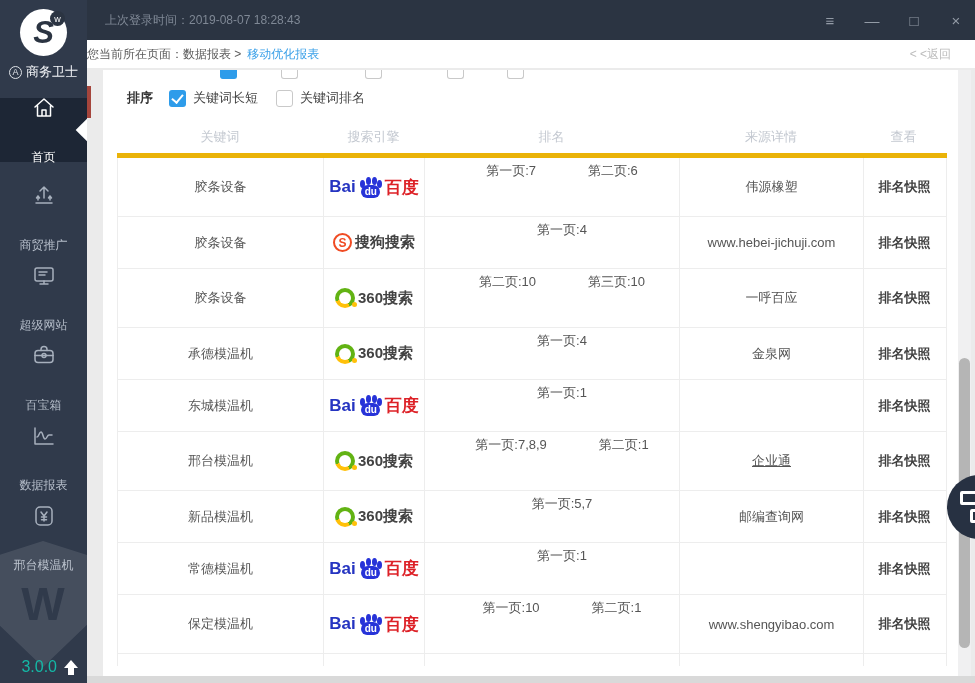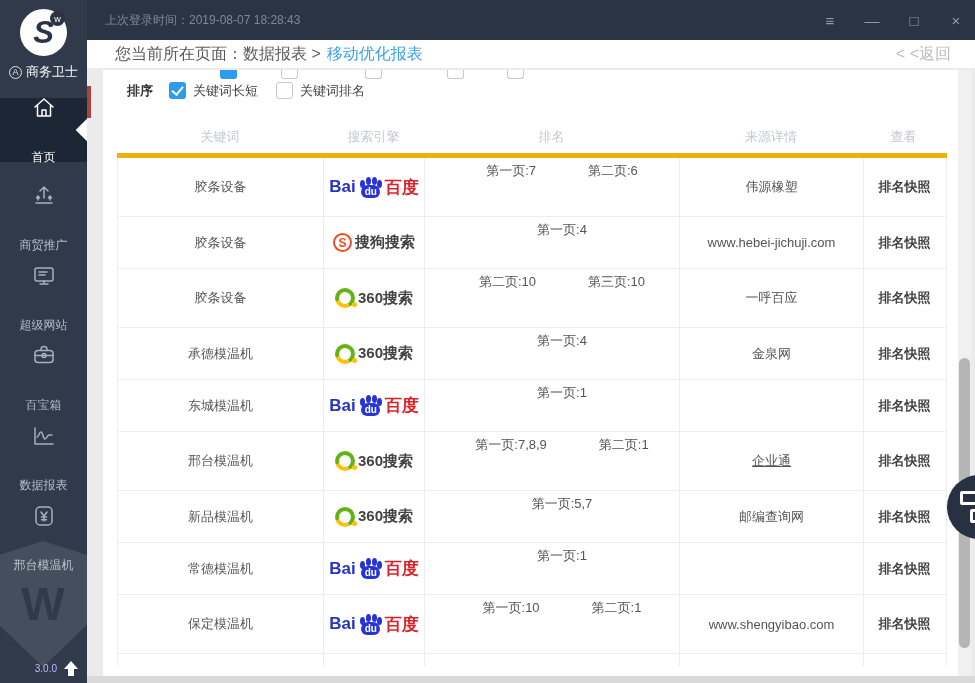--- a/index.html
+++ b/index.html
@@ -38,47 +38,47 @@
   .side-item.active .lbl { color:#fff; }
   .side-item.active svg { stroke:#fff; }
   .side-item.active::after { content:''; position:absolute; right:-8px; top:50%; margin-top:-8px;
                width:16px; height:16px; background:#fff; transform:rotate(45deg); }
   .watermark { position:absolute; bottom:16px; left:-16px; width:118px; height:126px; opacity:.10; }
   .wm-shield { width:100%; height:100%; background:#fff;
                clip-path:polygon(50% 0%,100% 15%,100% 55%,50% 100%,0% 55%,0% 15%);
                display:flex; align-items:center; justify-content:center; }
   .wm-w { color:#303a4b; font-size:46px; font-weight:bold; }
   .version-row { position:absolute; bottom:7px; right:9px; display:flex; align-items:center; gap:7px; z-index:2; }
-  .version { color:#c4b5fd; font-size:10px; }
+  .version { color:#14b8a6; font-size:16px; }
   .up-arrow { display:flex; flex-direction:column; align-items:center; cursor:pointer; }
   .up-arrow .tri { width:0; height:0; border-left:7px solid transparent; border-right:7px solid transparent;
                    border-bottom:8px solid #fff; }
   .up-arrow .stem { width:6px; height:7px; background:#fff; }
 
   
   .content { position:absolute; left:87px; top:40px; right:0; bottom:0; background:#ebebeb; overflow:hidden; }
   .breadcrumb-bar { position:absolute; top:0; left:0; right:0; height:28px; background:#fff;
-                    display:flex; align-items:center; padding-left:28px; font-size:16px; }
+                    display:flex; align-items:center; font-size:12px; }
   .bc-label { color:#5a5a5a; }
   .bc-link { color:#3aa0e8; margin-left:6px; cursor:pointer; }
   .back-link { position:absolute; right:24px; color:#bcbcbc; cursor:pointer; }
   .red-sliver { position:absolute; left:0; top:46px; width:4px; height:32px; background:#a5453c; z-index:1; }
 
   .panel { position:absolute; left:16px; top:30px; width:858px; height:606px; background:#fff;
            overflow:hidden; z-index:2; }
 
   
   .clip-row { position:relative; height:10px; }
   .stub { position:absolute; top:0; width:17px; height:9px; background:#fff;
           border:1px solid #c9c9c9; border-top:none; border-radius:0 0 3px 3px; cursor:pointer; }
   .stub.checked { background:#2e9cea; border-color:#2e9cea; }
   .stub.p1{left:117px} .stub.p2{left:178px} .stub.p3{left:262px} .stub.p4{left:344px} .stub.p5{left:404px}
 
   
-  .sort-row { display:flex; align-items:flex-start; height:32px; margin-top:2px; padding-left:24px; }
+  .sort-row { display:flex; align-items:center; height:32px; margin-top:2px; padding-left:24px; }
   .sort-label { color:#333; font-weight:bold; margin-right:16px; }
   .cb { position:relative; width:17px; height:17px; border-radius:3px; cursor:pointer; flex:none; }
   .cb.checked { background:#2e9cea; }
   .cb.checked::after { content:''; position:absolute; left:5px; top:2px; width:5px; height:9px;
         border:solid #fff; border-width:0 2px 2px 0; transform:rotate(40deg); }
   .cb.unchecked { background:#fff; border:1px solid #c9c9c9; }
   .cb-label { color:#444; margin:0 18px 0 7px; }
 
   
   .table { margin:6px 14px 0; }

